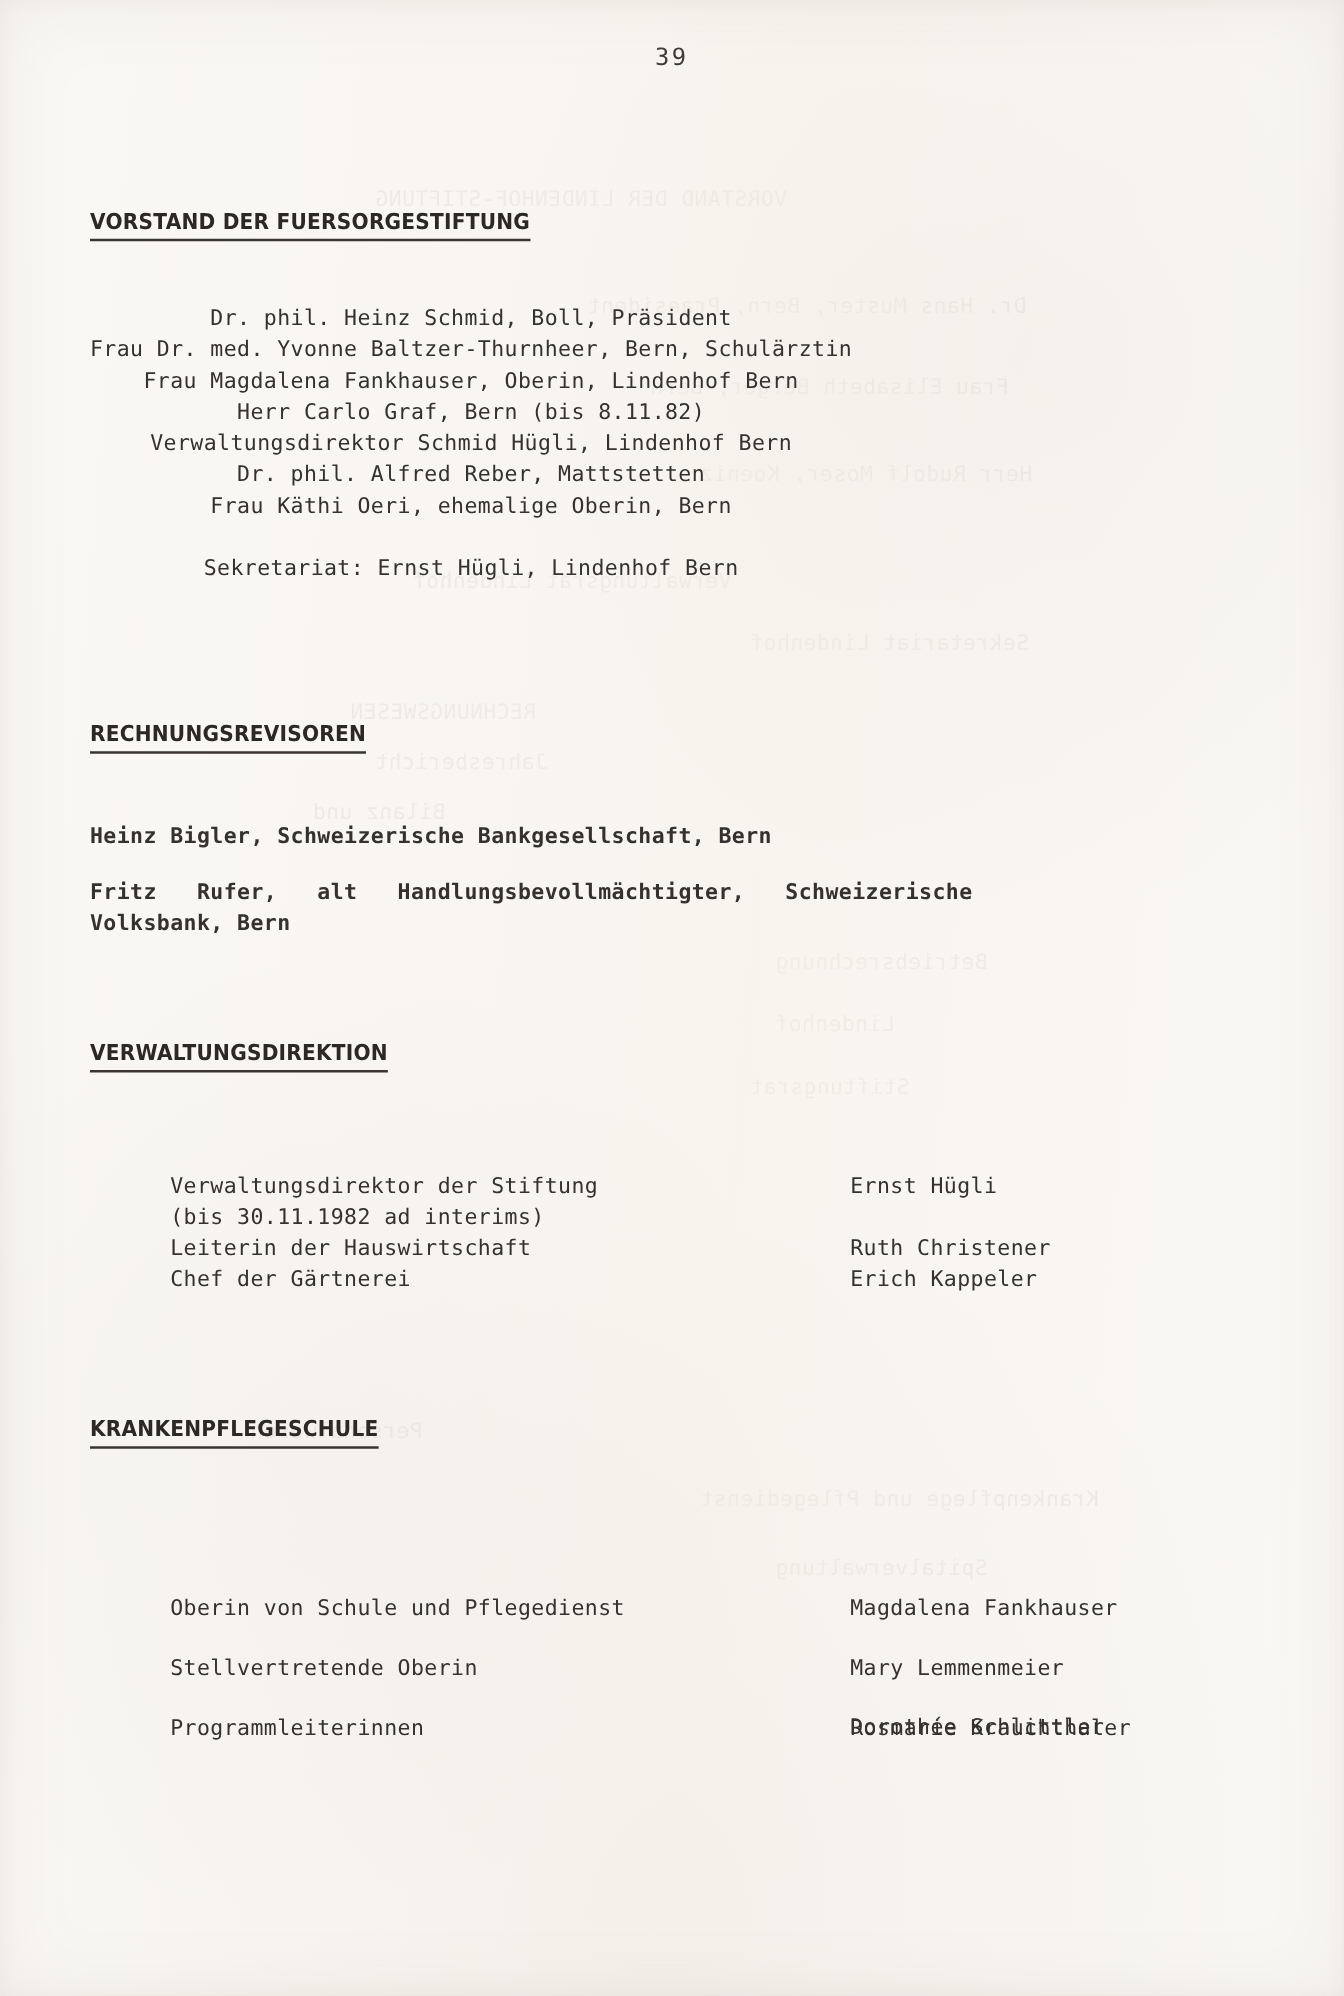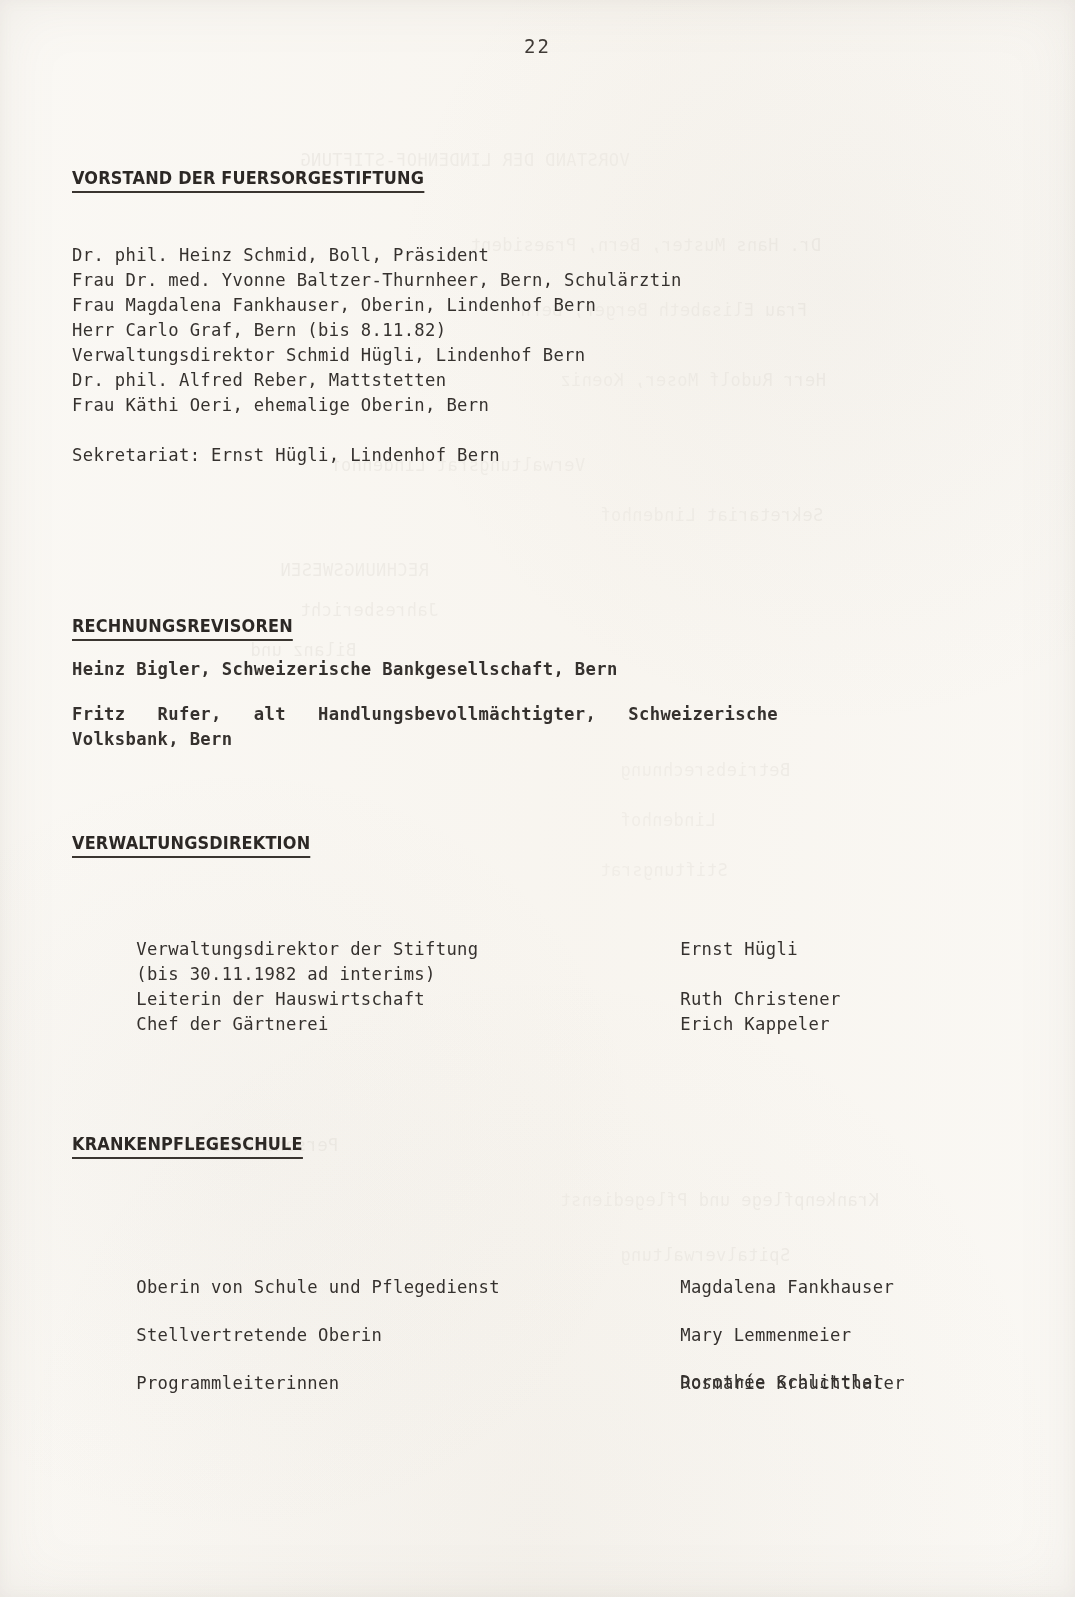--- a/index.html
+++ b/index.html
@@ -122,39 +122,39 @@
   <div class="bleed" style="left:250px; top:640px;">Bilanz und</div>
   <div class="bleed" style="left:620px; top:760px;">Betriebsrechnung</div>
   <div class="bleed" style="left:620px; top:810px;">Lindenhof</div>
   <div class="bleed" style="left:600px; top:860px;">Stiftungsrat</div>
   <div class="bleed" style="left:200px; top:1135px;">Personalwesen</div>
   <div class="bleed" style="left:560px; top:1190px;">Krankenpflege und Pflegedienst</div>
   <div class="bleed" style="left:620px; top:1245px;">Spitalverwaltung</div>
 
   <div class="paper-grain"></div>
 
-  <div class="page-number">22</div>
+  <div class="page-number">39</div>
 
   <div class="section" style="top:168px;">
     <div class="heading">VORSTAND DER FUERSORGESTIFTUNG</div>
   </div>
 
-  <div class="section" style="top:243px;">
+  <div class="section" style="top:243px;text-align:center;">
     <div class="body-line">Dr. phil. Heinz Schmid, Boll, Präsident</div>
     <div class="body-line">Frau Dr. med. Yvonne Baltzer-Thurnheer, Bern, Schulärztin</div>
     <div class="body-line">Frau Magdalena Fankhauser, Oberin, Lindenhof Bern</div>
     <div class="body-line">Herr Carlo Graf, Bern (bis 8.11.82)</div>
     <div class="body-line">Verwaltungsdirektor Schmid Hügli, Lindenhof Bern</div>
     <div class="body-line">Dr. phil. Alfred Reber, Mattstetten</div>
     <div class="body-line">Frau Käthi Oeri, ehemalige Oberin, Bern</div>
     <div class="gap-line"></div>
     <div class="body-line">Sekretariat: Ernst Hügli, Lindenhof Bern</div>
   </div>
 
-  <div class="section" style="top:578px;margin-top:38px;">
+  <div class="section" style="top:578px;">
     <div class="heading">RECHNUNGSREVISOREN</div>
   </div>
 
   <div class="section" style="top:657px;font-weight:bold;">
     <div class="body-line">Heinz Bigler, Schweizerische Bankgesellschaft, Bern</div>
     <div class="body-line justified">Fritz   Rufer,   alt   Handlungsbevollmächtigter,   Schweizerische</div>
     <div class="body-line">Volksbank, Bern</div>
   </div>
 
   <div class="section" style="top:833px;">

